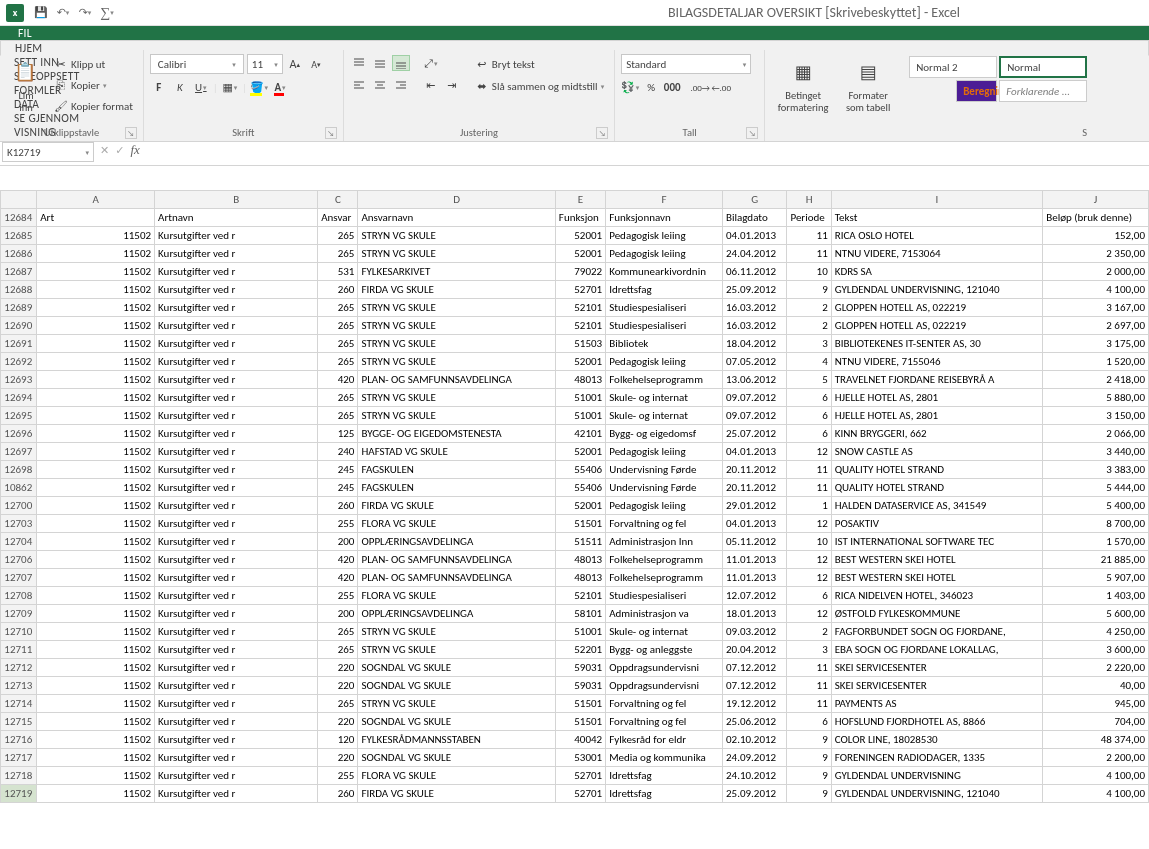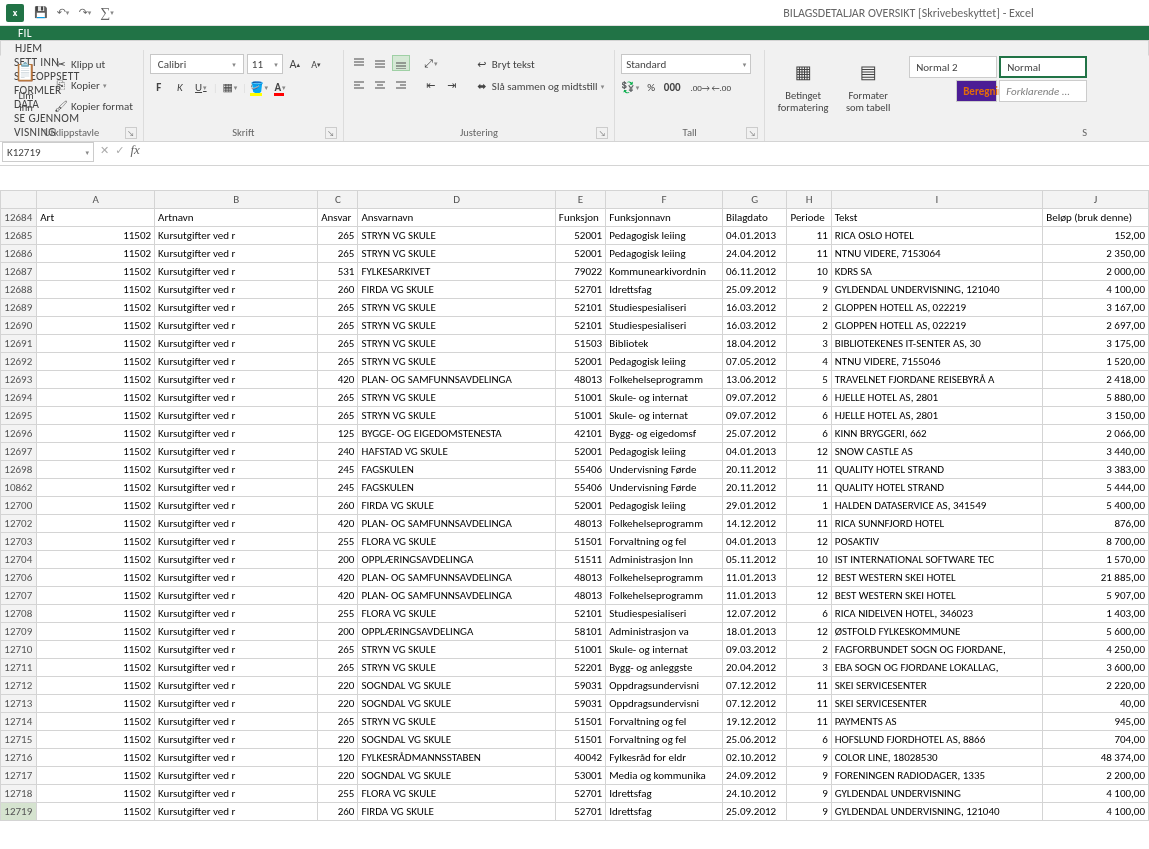--- a/index.html
+++ b/index.html
@@ -2,21 +2,21 @@
 <html><head>
 <meta charset="utf-8">
 <style>
   * { box-sizing: border-box; margin: 0; padding: 0; }
   body { font-family: "Segoe UI", Calibri, sans-serif; font-size: 11px; color: #444; background: #fff; overflow: hidden; width: 1149px; height: 849px; position: relative; }
 
   
   .qat { height: 26px; background: #fff; display: flex; align-items: center; padding: 0 6px; border-bottom: 1px solid #e1e1e1; position: relative; }
   .qat .excel-logo { width: 18px; height: 18px; background: #217346; color: #fff; display: flex; align-items: center; justify-content: center; font-weight: bold; font-size: 10px; border-radius: 2px; margin-right: 6px; }
   .qat .qat-btn { width: 22px; height: 22px; display: flex; align-items: center; justify-content: center; color: #666; cursor: pointer; }
-  .qat .title-area { position: absolute; left: 668px; right: 0; text-align: center; font-size: 12px; color: #666; }
+  .qat .title-area { position: absolute; left: 668px; right: 0; text-align: left; font-size: 14px; color: #666; }
 
   
   .ribbon-tabs { height: 24px; background: #fff; display: flex; align-items: stretch; border-bottom: 1px solid #d4d4d4; flex-direction: column; }
   .ribbon-tabs .tab { padding: 0 14px; display: flex; align-items: center; font-size: 11.5px; color: #444; cursor: pointer; text-transform: uppercase; letter-spacing: 0.3px; }
   .ribbon-tabs .tab.fil { background: #217346; color: #fff; padding: 0 18px; }
   .ribbon-tabs .tab.active { border: 1px solid #d4d4d4; border-bottom: 1px solid #f1f1f1; background: #f1f1f1; margin-bottom: -1px; }
 
   
   .ribbon { height: 92px; background: #f1f1f1; border-bottom: 1px solid #d4d4d4; display: flex; }
   .ribbon-group { border-right: 1px solid #dcdcdc; padding: 4px 6px 0 6px; display: flex; flex-direction: column; justify-content: space-between; }
@@ -531,33 +531,20 @@
           <td class="num">260</td>
           <td>FIRDA VG SKULE</td>
           <td class="num">52001</td>
           <td>Pedagogisk leiing</td>
           <td>29.01.2012</td>
           <td class="num">1</td>
           <td>HALDEN DATASERVICE AS, 341549</td>
           <td class="num">5 400,00</td>
         </tr>
         <tr>
-          <th class="rowhdr">12702</th>
-          <td class="num">11502</td>
-          <td>Kursutgifter ved r</td>
-          <td class="num">420</td>
-          <td>PLAN- OG SAMFUNNSAVDELINGA</td>
-          <td class="num">48013</td>
-          <td>Folkehelseprogramm</td>
-          <td>14.12.2012</td>
-          <td class="num">11</td>
-          <td>RICA SUNNFJORD HOTEL</td>
-          <td class="num">876,00</td>
-        </tr>
-        <tr>
           <th class="rowhdr">12703</th>
           <td class="num">11502</td>
           <td>Kursutgifter ved r</td>
           <td class="num">255</td>
           <td> FLORA VG SKULE</td>
           <td class="num">51501</td>
           <td>Forvaltning og fel</td>
           <td>04.01.2013</td>
           <td class="num">12</td>
           <td>POSAKTIV</td>

